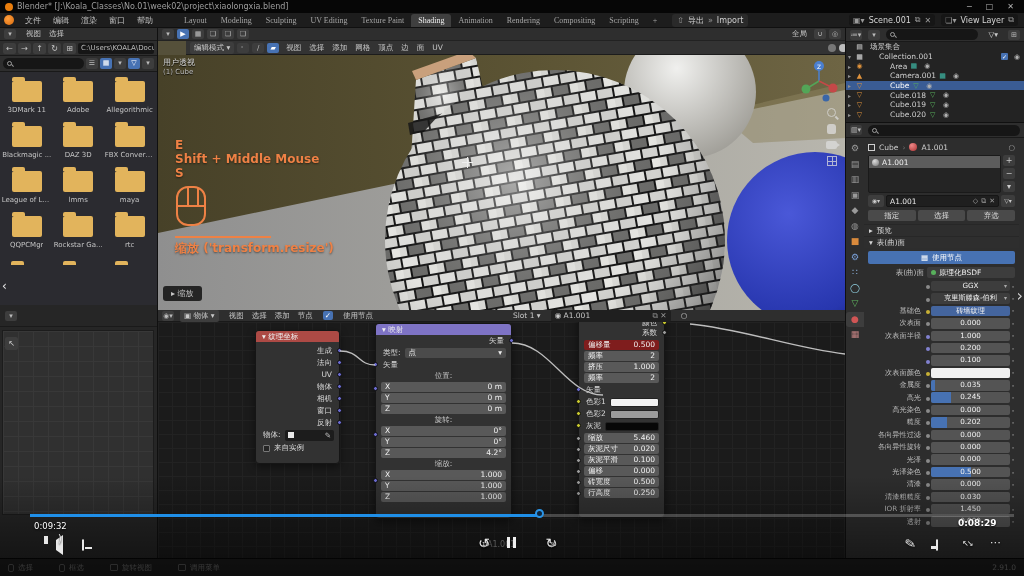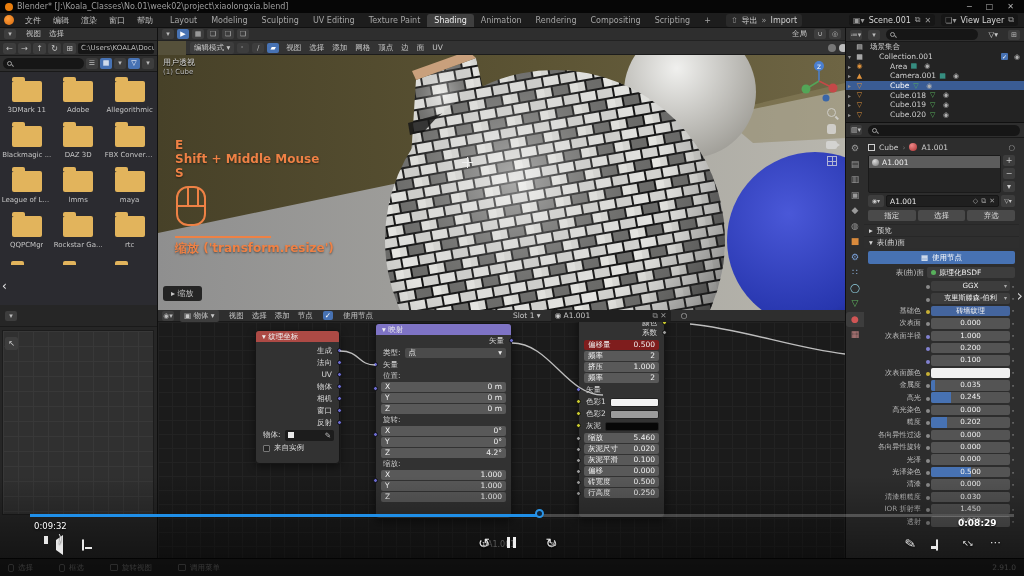--- a/index.html
+++ b/index.html
@@ -9,21 +9,21 @@
 
   
   #titlebar { left:0; top:0; width:1024px; height:13px; background:#060606; display:flex; align-items:center; color:#9f9f9f; font-size:8px; }
   #titlebar .t-logo { width:8px; height:8px; border-radius:50%; background:#e87d0d; margin:0 4px 0 5px; }
   #titlebar .winctl { margin-left:auto; display:flex; gap:14px; padding-right:10px; color:#b5b5b5; font-size:8px; }
 
   
   #topbar { left:0; top:13px; width:1024px; height:15px; background:#1d1d1d; border-bottom:1px solid #101010; display:flex; align-items:center; font-size:8px; }
   #topbar .b-logo { width:10px; height:10px; border-radius:50%; background:radial-gradient(circle at 40% 35%,#ff9f3e,#d86a0c); margin:0 5px 0 4px; }
   .menu-item { padding:1px 6px; color:#c2c2c2; }
-  .ws-tabs { display:flex; margin-left:4px; }
+  .ws-tabs { display:flex; margin-left:18px;font-family:Liberation Serif, serif; }
   .ws-tab { padding:2px 7px; color:#a5a5a5; border-radius:3px 3px 0 0; white-space:nowrap; }
   .ws-tab.active { background:#3f3f3f; color:#efefef; }
   .tb-group { display:flex; align-items:center; background:#2a2a2a; border-radius:3px; margin-left:8px; padding:1px 5px; gap:4px; color:#cfcfcf; }
   .tb-field { display:flex; align-items:center; background:#161616; border-radius:3px; padding:1px 4px; gap:4px; margin-left:6px; color:#d6d6d6; }
   .mini-ic { color:#9a9a9a; font-size:8px; }
 
   
   #fb { left:0; top:28px; width:158px; height:277px; background:#2b2b30; border-right:1px solid #101010; }
   .ed-header { height:13px; background:#2e2e2e; border-bottom:1px solid #191919; display:flex; align-items:center; padding:0 4px; gap:6px; font-size:8px; color:#c5c5c5; }
   #fb .navrow { height:15px; display:flex; align-items:center; gap:2px; padding:0 3px; background:#2e2e2e; border-bottom:1px solid #191919; }
@@ -86,21 +86,21 @@
   
   #ne { left:158px; top:310px; width:687px; height:248px; background:#1b1b1b; }
   #ne .ed-header { height:12px; }
   #ne .canvas { position:absolute; left:0; top:12px; width:687px; height:236px; overflow:hidden;
     background-image:linear-gradient(#222 1px,transparent 1px),linear-gradient(90deg,#222 1px,transparent 1px); background-size:14px 14px; }
   .wires { position:absolute; left:0; top:0; z-index:3; pointer-events:none; }
   .node { position:absolute; background:rgba(51,51,51,.96); border:1px solid #151515; border-radius:4px; font-size:7.5px; color:#d9d9d9; box-shadow:0 3px 8px rgba(0,0,0,.45); z-index:2; }
   .node-h { height:11px; line-height:11px; padding:0 6px; border-radius:3px 3px 0 0; color:#eee; font-size:7.5px; }
   .n-row { height:12px; line-height:12px; padding:0 7px; position:relative; }
   .n-row.out { text-align:right; }
-  .n-lab { height:10px; line-height:10px; padding:0 7px; color:#c9c9c9; }
+  .n-lab { height:10px; line-height:10px; padding:0 7px; color:#c9c9c9;text-align:center; }
   .n-field { margin:1px 5px; height:10px; line-height:10px; background:#595959; border-radius:2px; padding:0 4px; display:flex; justify-content:space-between; color:#f2f2f2; }
   .n-field.hl { background:#7f1d1d;text-align:right; }
   .n-vrow { position:relative; }
   .n-dd { margin:1px 5px; height:10px; line-height:10px; background:#4b4b4b; border-radius:2px; padding:0 4px; display:flex; justify-content:space-between; color:#eee; }
   .sock { position:absolute; width:5px; height:5px; border-radius:50%; border:1px solid #0e0e0e; z-index:4; }
   .sock.r { right:-3px; top:3px; } .sock.l { left:-3px; top:3px; }
   .sv { background:#6b6bd0; } .sy { background:#c9c92e; } .sg { background:#9a9a9a; }
   .cl-row { display:flex; align-items:center; height:12px; padding:0 5px 0 7px; position:relative; gap:4px; }
   .cl-sw { flex:1; height:9px; border-radius:2px; border:1px solid #222; }
   .obj-field { margin:1px 5px; height:11px; background:#1c1c1c; border-radius:2px; display:flex; align-items:center; padding:0 3px; gap:3px; }

